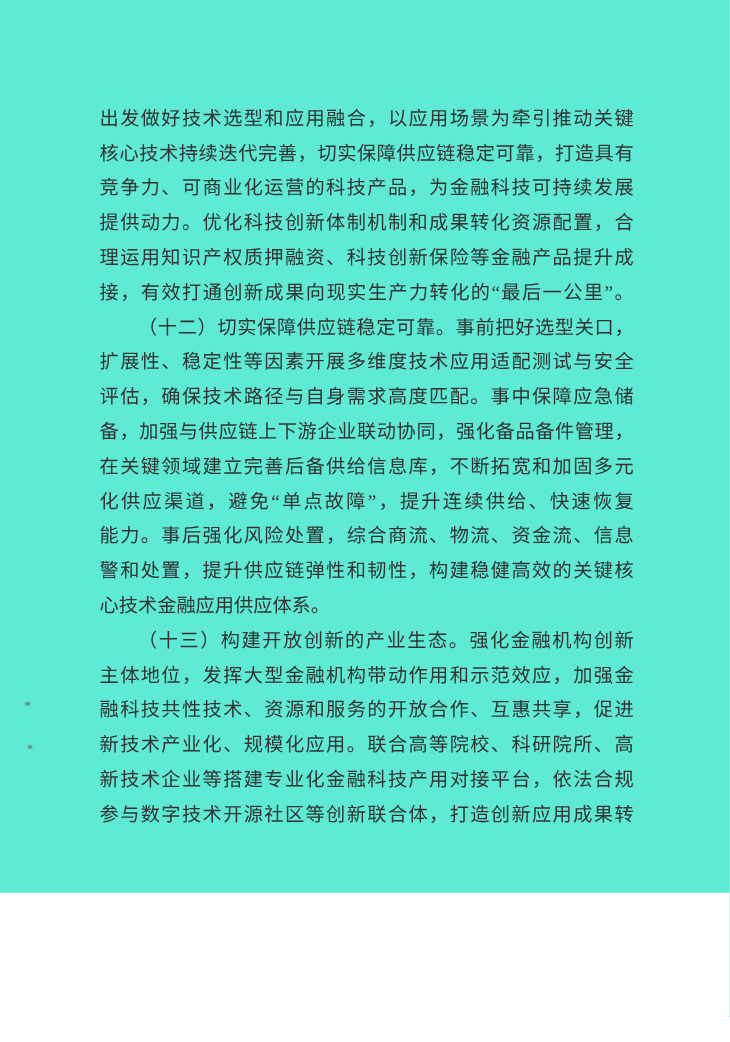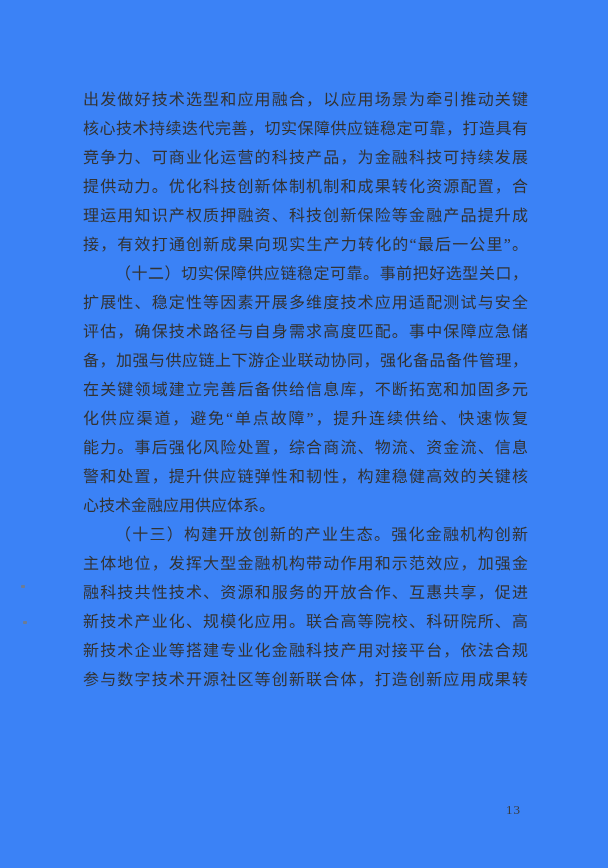--- a/index.html
+++ b/index.html
@@ -3,22 +3,22 @@
 <meta charset="utf-8">
 <style>
   html,body{margin:0;padding:0;}
   body{
     width:608px;height:868px;
     background:#ffffff;
     font-family:"Liberation Serif","DejaVu Serif",serif;
   }
   .page{
     position:relative;
-    width:608px;height:868px;
-    background:#3b82f6;
+    width:608px;height:744px;
+    background:#5eead4;
     overflow:hidden;
   }
   .text-block{
     position:absolute;
     left:83px;top:85px;
     width:445px;
   }
   .line{
     height:29px;
     line-height:29px;

